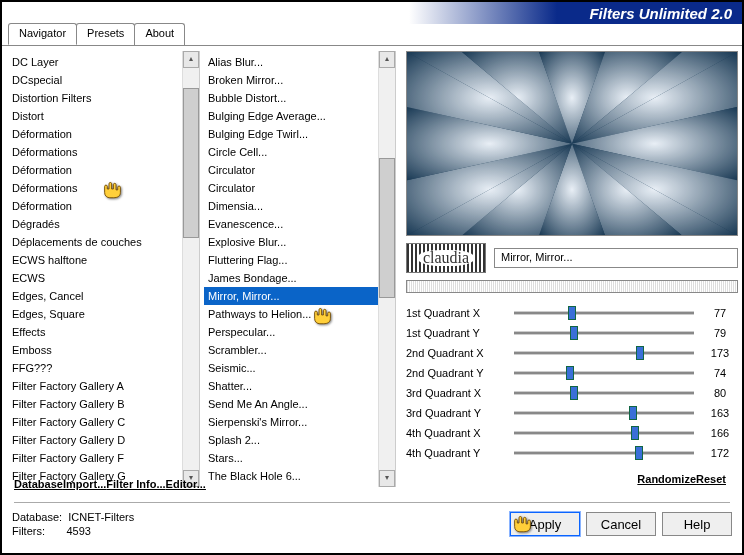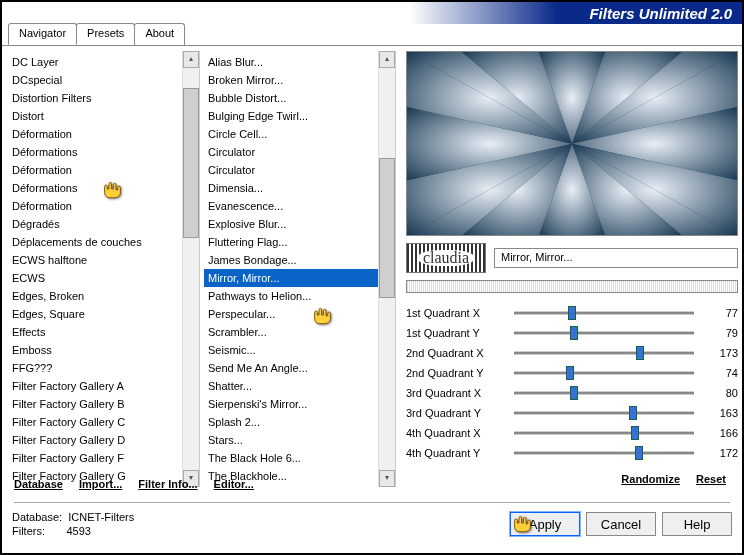--- a/index.html
+++ b/index.html
@@ -37,23 +37,23 @@
   .stamp span { position:relative; z-index:1; font-family:cursive; font-size:16px; color:#333; }
   .flt-name-box { flex:1; height:20px; border:1px solid #888; background:#fff; font-size:11px; padding:2px 6px; }
   .progress { height:14px; border:1px solid #888; background: repeating-linear-gradient(90deg,#ddd 0 1px,#fff 1px 2px); margin-bottom:10px; }
 
   .params { font-size: 11px; }
   .prow { display: flex; align-items: center; height: 20px; gap: 8px; }
   .prow .plabel { flex: 0 0 100px; white-space:nowrap; }
   .prow .slider { flex: 1; height: 4px; background: #ccc; position: relative; cursor:pointer; }
   .prow .slider::before { content:""; position:absolute; left:0; right:0; top:1px; height:2px; background:#888; }
   .prow .slider .knob { position:absolute; top:-5px; width:8px; height:14px; background:#3a6fd8; border:1px solid #164; }
-  .prow .pval { flex: 0 0 36px; text-align: right; }
-
-  .list-btns, .right-btns { display:flex; gap:16px; padding:8px 4px 0 4px; font-size:11px; }
+  .prow .pval { flex: 0 0 36px; text-align: center; }
+
+  .list-btns, .right-btns { display:flex; padding:8px 4px 0 4px; font-size:11px; }
   .linkbtn { text-decoration: underline; cursor: pointer; padding: 2px 0; }
   .right-btns { justify-content: flex-end; padding-right: 12px; font-weight:bold; }
 
   .footer-sep { border-top:1px solid #aaa; margin: 4px 6px 0 6px; }
   .footer { display:flex; justify-content: space-between; align-items:center; padding: 6px 10px; font-size:11px; height:48px; }
   .footer .info div { line-height:14px; }
   .btns { display:flex; gap:6px; }
   .btn { min-width:70px; height:24px; font-size:13px; background:#efefef; border:1px solid #888; cursor:pointer; }
   .btn.primary { border:1px solid #0a64ff; outline:1px solid #8ab4ff; }
 
@@ -83,21 +83,21 @@
           <div>Distort</div>
           <div>Déformation</div>
           <div>Déformations</div>
           <div>Déformation</div>
           <div>Déformations</div>
           <div>Déformation</div>
           <div>Dégradés</div>
           <div>Déplacements de couches</div>
           <div>ECWS halftone</div>
           <div>ECWS</div>
-          <div>Edges, Broken</div>
+          <div>Edges, Cancel</div>
           <div>Edges, Square</div>
           <div>Effects</div>
           <div>Emboss</div>
           <div>FFG???</div>
           <div>Filter Factory Gallery A</div>
           <div>Filter Factory Gallery B</div>
           <div>Filter Factory Gallery C</div>
           <div>Filter Factory Gallery D</div>
           <div>Filter Factory Gallery F</div>
           <div>Filter Factory Gallery G</div>
@@ -111,36 +111,37 @@
       </div>
     </div>
   </div>
 
   <div class="listcol">
     <div class="listbox">
       <div class="list-inner" id="flt-list">
           <div>Alias Blur...</div>
           <div>Broken Mirror...</div>
           <div>Bubble Distort...</div>
+          <div>Bulging Edge Average...</div>
           <div>Bulging Edge Twirl...</div>
           <div>Circle Cell...</div>
           <div>Circulator</div>
           <div>Circulator</div>
           <div>Dimensia...</div>
           <div>Evanescence...</div>
           <div>Explosive Blur...</div>
           <div>Fluttering Flag...</div>
           <div>James Bondage...</div>
           <div class="sel">Mirror, Mirror...</div>
           <div>Pathways to Helion...</div>
           <div>Perspecular...</div>
           <div>Scrambler...</div>
           <div>Seismic...</div>
+          <div>Shatter...</div>
           <div>Send Me An Angle...</div>
-          <div>Shatter...</div>
           <div>Sierpenski's Mirror...</div>
           <div>Splash 2...</div>
           <div>Stars...</div>
           <div>The Black Hole 6...</div>
           <div>The Blackhole...</div>
         </div>
       <div class="scrollbar">
         <div class="sb-btn">▴</div>
         <div class="sb-track">
           <div class="sb-thumb" style="top:90px;height:140px"></div>

